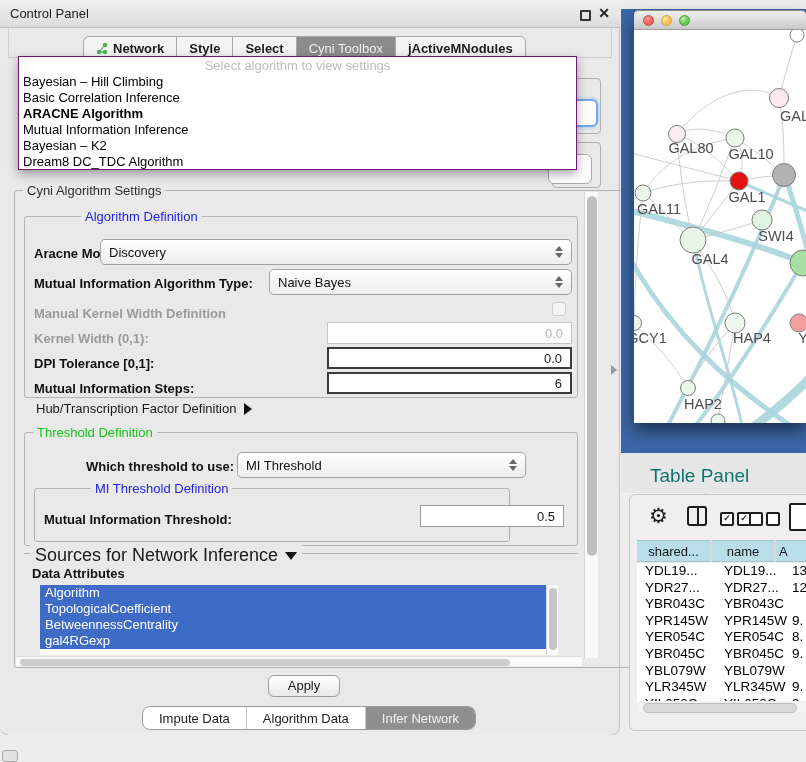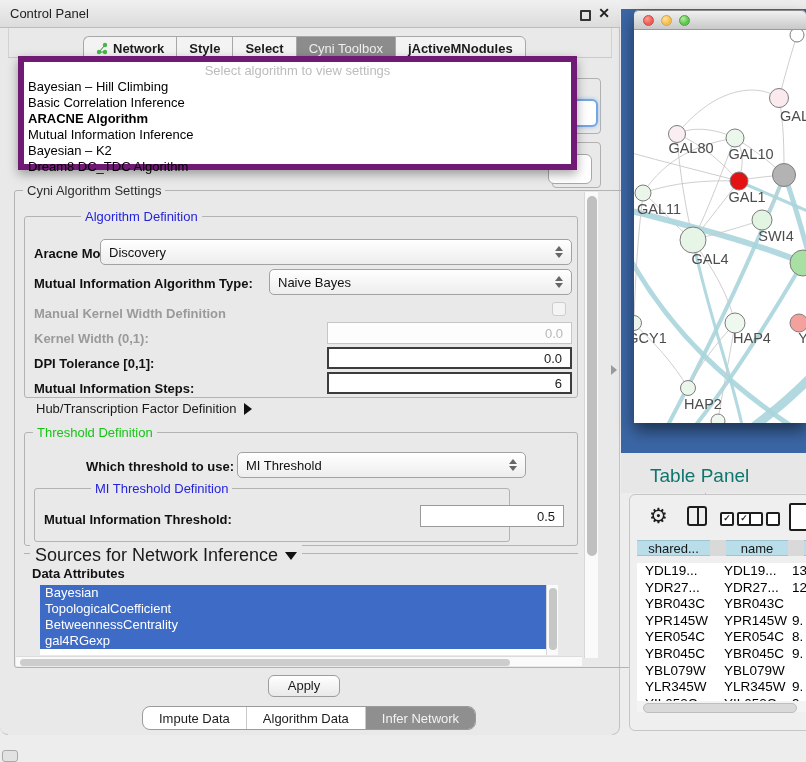--- a/index.html
+++ b/index.html
@@ -47,21 +47,21 @@
   .exp-tri-r{width:0;height:0;border-top:6px solid transparent;border-bottom:6px solid transparent;border-left:8px solid #111;display:inline-block;}
   .exp-tri-d{width:0;height:0;border-left:6px solid transparent;border-right:6px solid transparent;border-top:8px solid #111;display:inline-block;}
   
   .attr-list{background:#fff;overflow:hidden;}
   .attr-row{height:16px;line-height:16px;padding-left:5px;background:#3e6bc6;color:#fff;font-size:13px;cursor:pointer;width:501px;}
   
   .sb-track-v{background:#fafafa;border-left:1px solid #d8d8d8;}
   .sb-thumb{background:#bfbfbf;border-radius:6px;}
   .sb-track-h{background:#fafafa;border-top:1px solid #dcdcdc;}
   
-  .dd{left:18px;top:56px;width:559px;height:114px;background:#fff;border:6px solid #701a75;box-shadow:0 4px 10px rgba(0,0,0,.35);z-index:50;}
+  .dd{left:18px;top:56px;width:559px;height:114px;background:#fff;border:1px solid #701a75;box-shadow:0 4px 10px rgba(0,0,0,.35);z-index:50;}
   .dd-ph{height:17px;line-height:17px;text-align:center;color:#bcbcbc;font-size:13px;}
   .dd-item{height:16px;line-height:16px;padding-left:4px;font-size:13px;color:#000;cursor:pointer;}
   .dd-item.b{font-weight:700;}
   
   .apply{left:268px;top:675px;width:72px;height:22px;background:linear-gradient(#ffffff,#e9e9e9);border:1px solid #9d9d9d;border-radius:6px;text-align:center;line-height:20px;font-size:13px;cursor:pointer;}
   .btabs{left:142px;top:706px;height:24px;display:flex;background:#fff;border:1px solid #9b9b9b;border-radius:8px;overflow:hidden;}
   .btab{display:flex;align-items:center;padding:0 16px;font-weight:400;color:#1c1c1c;border-right:1px solid #c9c9c9;cursor:pointer;}
   .btab:last-child{border-right:none;}
   .btab.sel{background:#8f8f8f;color:#f2f2f2;font-weight:400;}
   
@@ -79,21 +79,21 @@
   .tp-title{left:650px;top:465px;font-size:19px;color:#0f766e;}
   .tp-card{left:629px;top:494px;width:185px;height:237px;background:#efefef;border:1px solid #c6c6c6;border-radius:6px;}
   
   .ticon{color:#1d1d1d;cursor:pointer;}
   .gear{left:649px;top:504px;font-size:21px;}
   .colicon{left:687px;top:506px;width:20px;height:20px;border:2px solid #1d1d1d;border-radius:3px;}
   .colicon i{position:absolute;left:8px;top:0;width:2px;height:16px;background:#1d1d1d;}
   .cb{width:10px;height:10px;border:2px solid #1d1d1d;border-radius:2px;font-size:9px;line-height:9px;text-align:center;font-weight:700;color:#1d1d1d;background:#fff;}
   .docicon{left:789px;top:503px;width:24px;height:28px;border:2px solid #1d1d1d;border-radius:2px;background:#fff;}
   
-  .thead{left:637px;top:540px;height:16px;display:flex;gap:16px;background:#d9d9d9;overflow:hidden;width:169px;}
+  .thead{left:637px;top:540px;height:22px;display:flex;gap:2px;background:#d9d9d9;overflow:hidden;width:169px;}
   .th{background:#b9dee9;display:flex;align-items:center;justify-content:center;font-size:13px;color:#15181a;border-top:1px solid #9fc3cf;border-bottom:1px solid #9fc3cf;cursor:pointer;white-space:nowrap;}
   .tbody{left:637px;top:563px;width:169px;height:138px;background:#fff;overflow:hidden;}
   .tr{display:flex;height:16.6px;line-height:16.6px;font-size:13.5px;color:#000;cursor:pointer;white-space:nowrap;}
   .td{overflow:hidden;}
   .hsb{left:637px;top:701px;width:169px;height:11px;background:#f3f3f3;}
   .hsb .sb-thumb{position:absolute;left:6px;top:1.5px;width:152px;height:8px;background:#d9d9d9;border:1px solid #bdbdbd;}
   
   .bottom-strip{left:0;top:735px;width:806px;height:27px;background:#ededed;}
   .corner-icon{left:2px;top:750px;width:16px;height:12px;border:1px solid #a9a9a9;border-radius:3px;background:#e2e2e2;}
   svg text{font-family:"Liberation Sans",sans-serif;}
@@ -200,21 +200,21 @@
   <div class="abs lbl" style="left:44px;top:512px;">Mutual Information Threshold:</div>
   <div class="abs field" style="left:420px;top:505px;width:144px;height:22px;">0.5</div>
 
   <div class="abs" style="left:24px;top:553px;width:554px;height:1px;background:#b3b3b3;"></div>
   <div class="abs" style="left:30px;top:545px;background:#e9e9e9;padding:0 5px;display:flex;align-items:center;gap:7px;cursor:pointer;">
     <span style="font-size:18px;color:#1a1a1a;">Sources for Network Inference</span>
     <span class="exp-tri-d"></span>
   </div>
   <div class="abs lbl" style="left:32px;top:566px;">Data Attributes</div>
   <div class="abs attr-list" style="left:40px;top:585px;width:518px;height:70px;" id="attr-list">
-      <div class="attr-row">Bayesian</div>
+      <div class="attr-row">Algorithm</div>
       <div class="attr-row">TopologicalCoefficient</div>
       <div class="attr-row">BetweennessCentrality</div>
       <div class="attr-row">gal4RGexp</div>
     </div>
   <div class="abs sb-track-v" style="left:546px;top:585px;width:12px;height:70px;">
     <div class="sb-thumb" style="position:absolute;left:2px;top:3px;width:8px;height:62px;background:#c6c6c6;"></div>
   </div>
   <div class="abs sb-track-h" style="left:16px;top:656px;width:566px;height:10px;">
     <div class="sb-thumb" style="position:absolute;left:4px;top:1.5px;width:490px;height:7px;background:#cdcdcd;"></div>
   </div>

